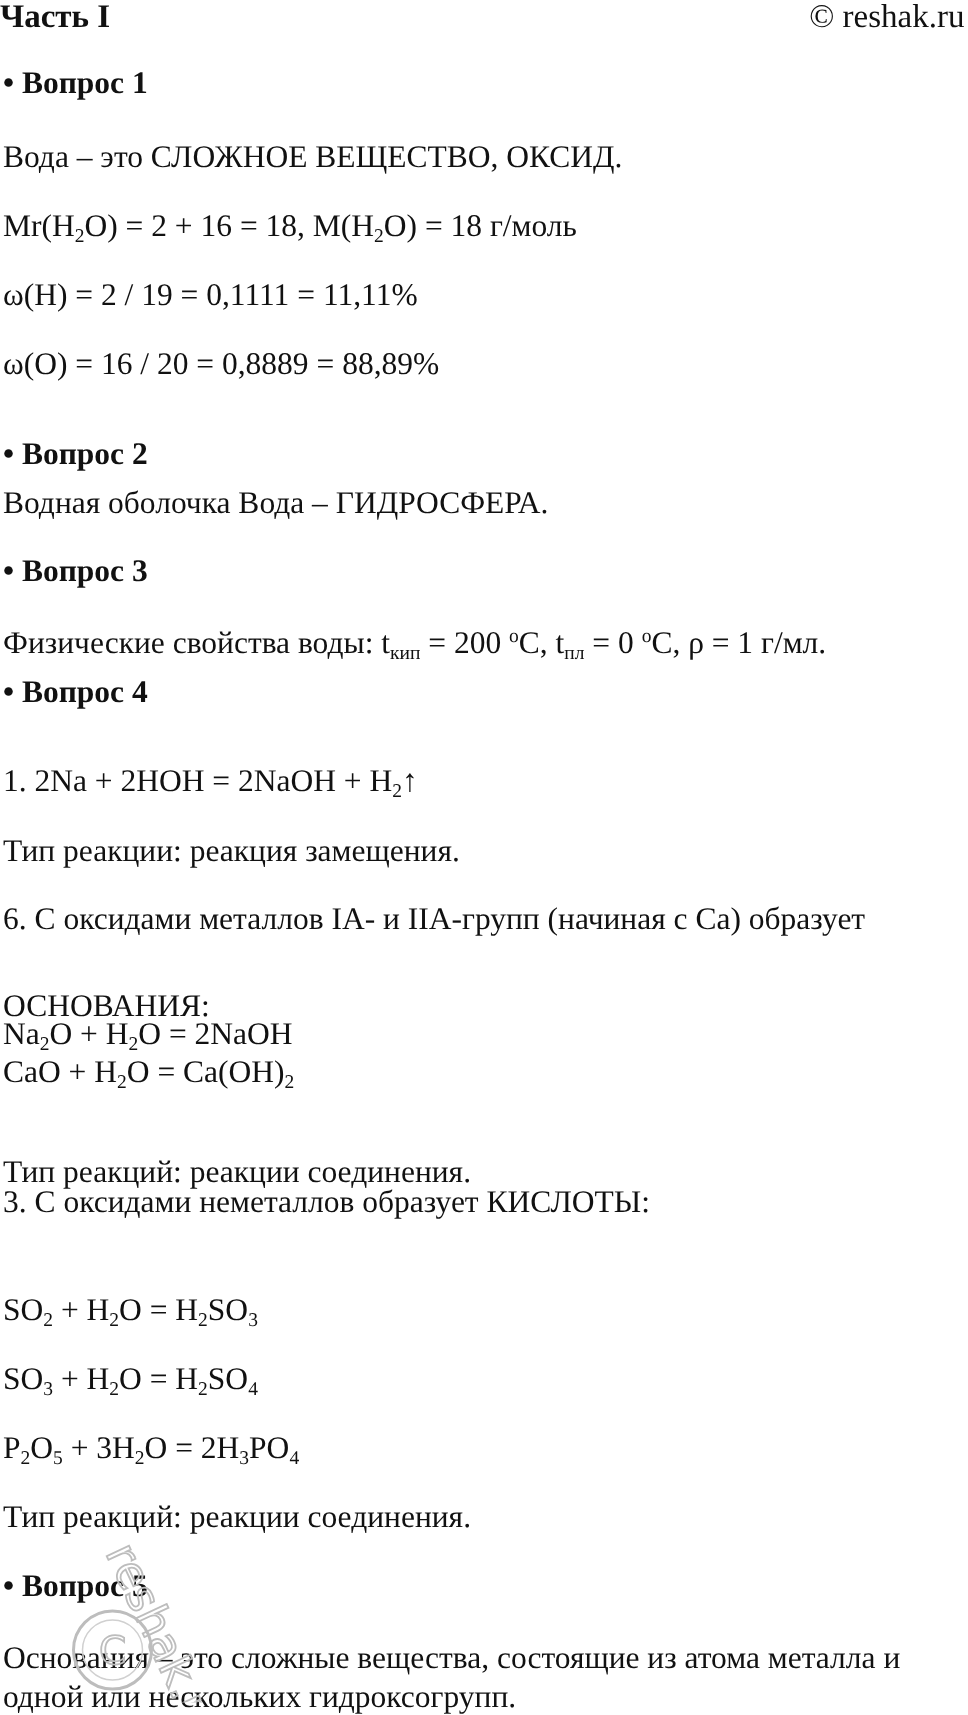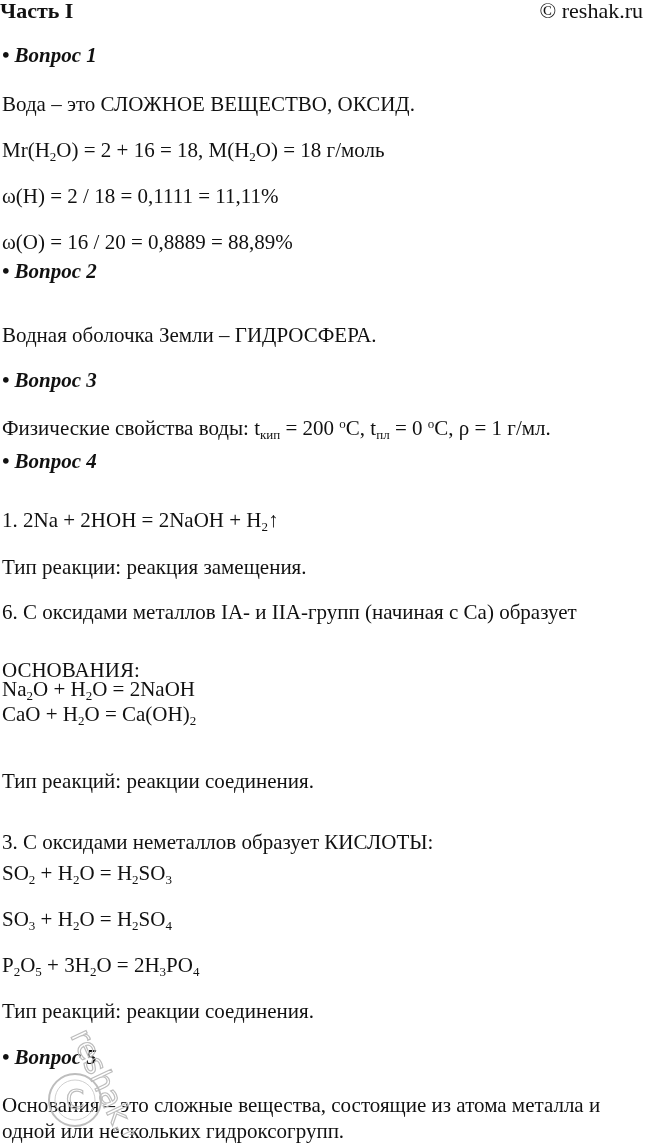--- a/index.html
+++ b/index.html
@@ -4,47 +4,47 @@
   <style>
     html, body { margin: 0; padding: 0; background: #ffffff; }
     body {
       width: 645px; height: 1143px; position: relative; overflow: hidden;
       font-family: "Liberation Serif", "DejaVu Serif", serif;
       color: #111111; font-size: 21px;
     }
     .line { position: absolute; left: 2px; white-space: nowrap; line-height: 24px; }
     .hdr-left { position: absolute; left: 0; top: -2px; font-weight: bold; font-size: 22px; }
     .hdr-right { position: absolute; right: 2px; top: -2px; font-size: 22px; }
-    .q { font-weight: bold; font-style: italic; }
+    .q { font-weight: bold; }
     b { font-weight: normal; }
     sub { font-size: 13px; vertical-align: -4px; line-height: 0; }
     sup { font-size: 13px; vertical-align: 7px; line-height: 0; }
     .wm { position: absolute; left: 30px; top: 1005px; width: 160px; height: 130px; pointer-events: none; }
   </style>
 </head>
 <body>
 
 <div>
   <div class="hdr-left">Часть I</div>
   <div class="hdr-right">© reshak.ru</div>
 </div>
 
 <div class="line q" style="top:43px">• Вопрос 1</div>
 <div class="line" style="top:92px">
   <span>Вода – это </span><b>СЛОЖНОЕ ВЕЩЕСТВО</b><b>, </b><b>ОКСИД</b><span>.</span>
 </div>
 <div class="line" style="top:138px">
   <span>Mr(H</span><sub>2</sub><span>O) = 2 + 16 = 18, M(H</span><sub>2</sub><span>O) = 18 г/моль</span>
 </div>
-<div class="line" style="top:184px">ω(H) = 2 / 18  = 0,1111 = 11,11%</div>
+<div class="line" style="top:184px">ω(H) = 2 / 19  = 0,1111 = 11,11%</div>
 <div class="line" style="top:230px">ω(O) = 16 / 20  = 0,8889 = 88,89%</div>
 
-<div class="line q" style="top:259px">• Вопрос 2</div>
+<div class="line q" style="top:290px">• Вопрос 2</div>
 <div class="line" style="top:323px">
-  <span>Водная оболочка Земли – </span><b>ГИДРОСФЕРА</b><span>.</span>
+  <span>Водная оболочка Вода – </span><b>ГИДРОСФЕРА</b><span>.</span>
 </div>
 
 <div class="line q" style="top:368px">• Вопрос 3</div>
 <div class="line" style="top:416px">
   <span>Физические свойства воды: t</span><sub>кип</sub><span> = 200 </span><sup>o</sup><span>C, t</span><sub>пл</sub><span> = 0 </span><sup>o</sup><span>C, ρ = 1 г/мл.</span>
 </div>
 
 <div class="line q" style="top:449px">• Вопрос 4</div>
 <div class="line" style="top:508px">
   <span>1. 2Na + 2HOH = 2NaOH + H</span><sub>2</sub><span>↑</span>
@@ -58,21 +58,21 @@
 </div>
 <div class="line" style="top:677px">
   <span>Na</span><sub>2</sub><span>O + H</span><sub>2</sub><span>O = 2NaOH</span>
 </div>
 <div class="line" style="top:702px">
   <span>CaO + H</span><sub>2</sub><span>O = Ca(OH)</span><sub>2</sub>
 </div>
 <div class="line" style="top:769px">
   <span>Тип реакций: </span><b>реакции соединения</b><span>.</span>
 </div>
-<div class="line" style="top:830px">
+<div class="line" style="top:789px">
   <span>3. С оксидами неметаллов образует </span><b>КИСЛОТЫ</b><span>:</span>
 </div>
 <div class="line" style="top:861px">
   <span>SO</span><sub>2</sub><span> + H</span><sub>2</sub><span>O = H</span><sub>2</sub><span>SO</span><sub>3</sub>
 </div>
 <div class="line" style="top:907px">
   <span>SO</span><sub>3</sub><span> + H</span><sub>2</sub><span>O = H</span><sub>2</sub><span>SO</span><sub>4</sub>
 </div>
 <div class="line" style="top:953px">
   <span>P</span><sub>2</sub><span>O</span><sub>5</sub><span> + 3H</span><sub>2</sub><span>O = 2H</span><sub>3</sub><span>PO</span><sub>4</sub>

